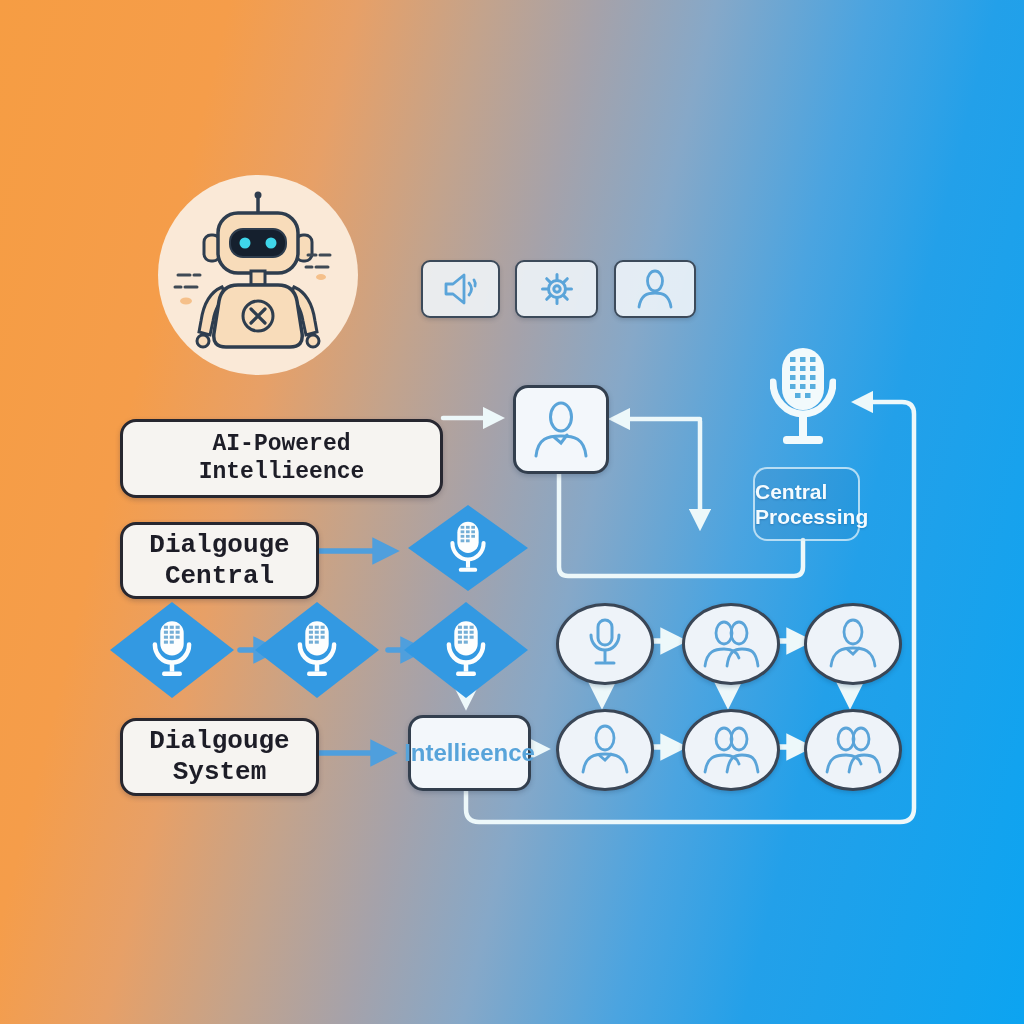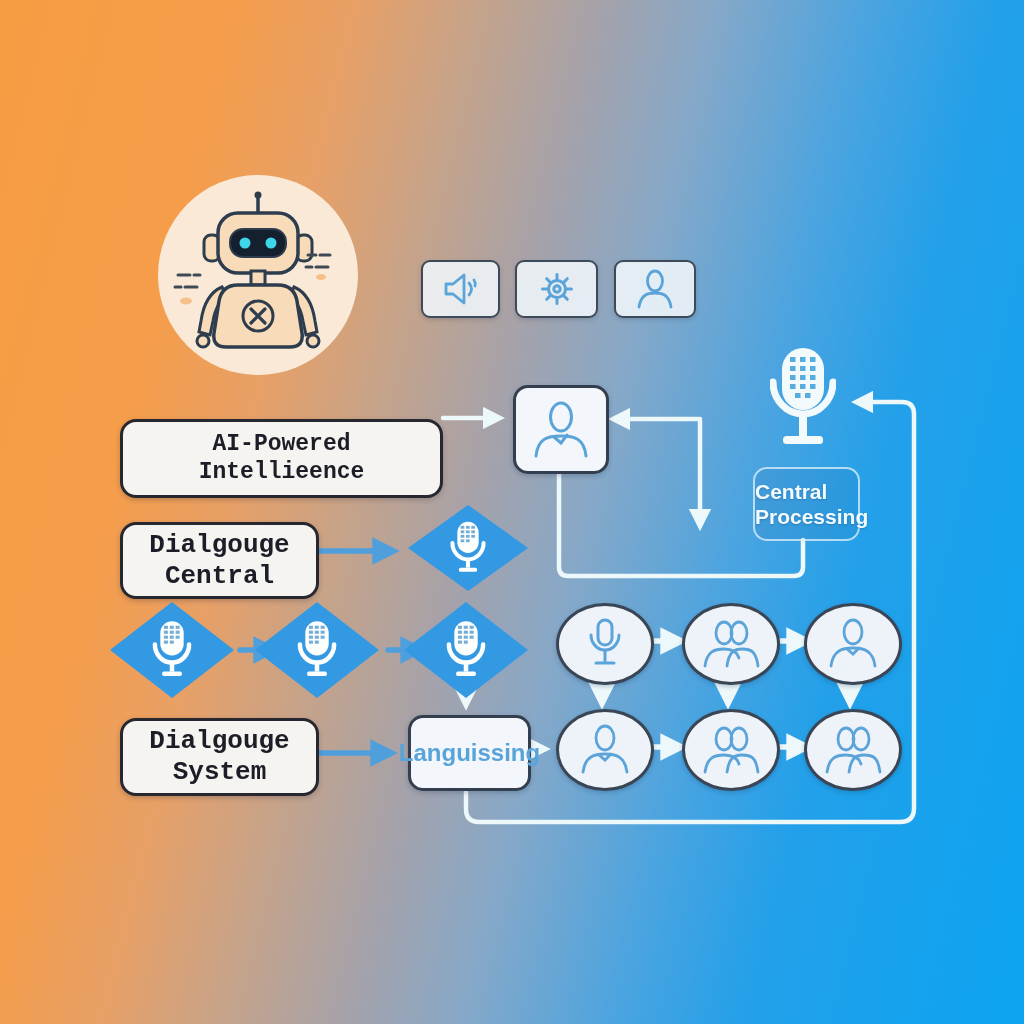--- a/index.html
+++ b/index.html
@@ -284,21 +284,21 @@
         <rect x="-9" y="-10.5" width="4.5" height="3.5"></rect>
           <rect x="-2.5" y="-10.5" width="4.5" height="3.5"></rect>
       </g>
       <path d="M-19,-6 a19,20 0 0 0 38,0" stroke="#fdfefe" stroke-width="5" fill="none" stroke-linecap="round"></path>
       <rect x="-2.5" y="14" width="5" height="10" fill="#fdfefe"></rect>
       <rect x="-11" y="24" width="22" height="5" rx="2" fill="#fdfefe"></rect>
     </g>
   </svg>
 
   <div class="abs node-box" style="left:408px;top:715px;width:117px;height:70px">
-    <span style="color:#58a4da;font-weight:700;font-size:24px">Languissing</span>
+    <span style="color:#58a4da;font-weight:700;font-size:24px">Intellieence</span>
   </div>
 
   <div class="abs ellipse-node" style="left:556px;top:603px">
     <svg width="64" height="52" viewBox="0 0 64 52">
       <g stroke="#5aa4d9" stroke-width="3" fill="none" stroke-linecap="round">
         <rect x="25" y="2" width="14" height="25" rx="7"></rect>
         <path d="M18,17 a14,15 0 0 0 28,0"></path>
         <line x1="32" y1="33" x2="32" y2="43"></line>
         <line x1="23" y1="45" x2="41" y2="45"></line>
       </g>

